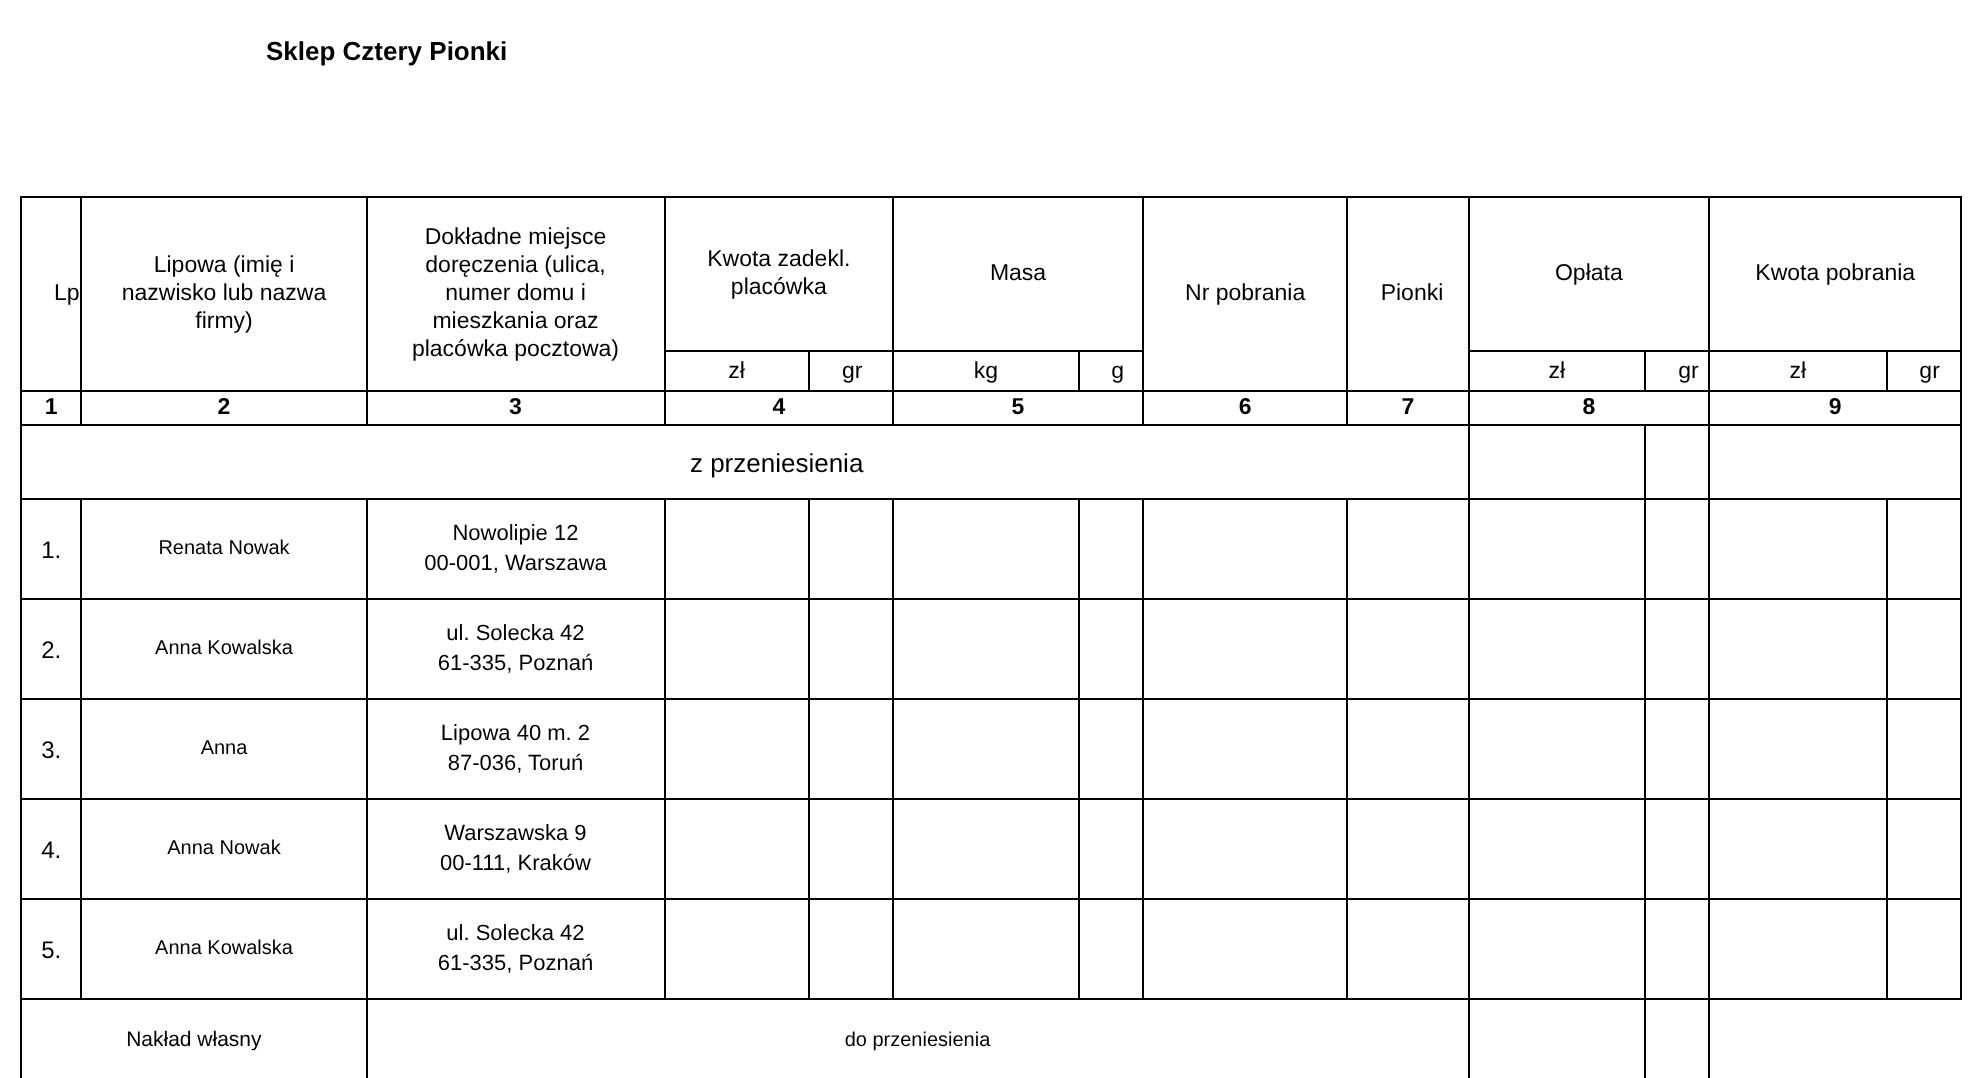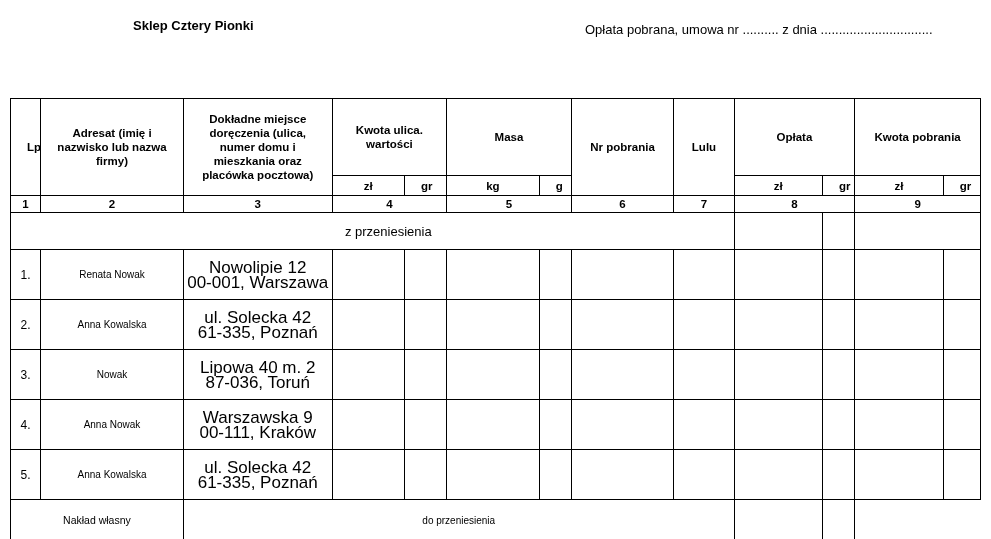--- a/index.html
+++ b/index.html
@@ -56,21 +56,21 @@
   }
   .form-table td, .form-table th {
     border: 1px solid #000000;
     padding: 0;
     margin: 0;
     vertical-align: middle;
     text-align: center;
     font-weight: normal;
   }
   .form-table th {
-    font-weight: bold;
+    font-weight: normal;
     font-size: 11.5px;
     line-height: 14px;
     padding: 2px 16px;
   }
   .hdr-main { height: 72px; }
   .hdr-unit { height: 20px; font-weight: bold; }
   .numrow td {
     height: 16px;
     font-weight: bold;
     font-size: 11.5px;
@@ -91,21 +91,21 @@
     font-size: 12px;
   }
   .cell-name {
     text-align: left;
     padding-left: 9px;
     font-size: 10px;
   }
   .cell-addr {
     text-align: left;
     padding-left: 9px;
-    font-size: 17px;
+    font-size: 11px;
     line-height: 15px;
   }
   .cell-addr span { display: block; }
 
   
   .bottom-row td { height: 40px; }
   .bottom-note {
     text-align: left;
     padding-left: 20px;
     font-size: 10.5px;
@@ -127,21 +127,20 @@
     border-bottom: none !important;
   }
 </style>
 </head>
 <body>
 
 <div class="top-header">
   <div class="sender-block">
     <span class="sender-line">Sklep Cztery Pionki</span>
   </div>
-  <div class="fee-note">Opłata pobrana, umowa nr .......... z dnia ...............................</div>
 </div>
 
 <table class="form-table">
   <colgroup>
     <col style="width:30px">
     <col style="width:142px">
     <col style="width:148px">
     <col style="width:72px">
     <col style="width:42px">
     <col style="width:92px">
@@ -150,26 +149,26 @@
     <col style="width:60px">
     <col style="width:88px">
     <col style="width:32px">
     <col style="width:88px">
     <col style="width:37px">
   </colgroup>
 
   <thead>
     <tr>
       <th class="hdr-main" rowspan="2">Lp</th>
-      <th class="hdr-main" rowspan="2">Adresat (imię i nazwisko lub nazwa firmy)</th>
+      <th class="hdr-main" rowspan="2">Lipowa (imię i nazwisko lub nazwa firmy)</th>
       <th class="hdr-main" rowspan="2">Dokładne miejsce doręczenia (ulica, numer domu i mieszkania oraz placówka pocztowa)</th>
-      <th class="hdr-main" colspan="2">Kwota ulica. wartości</th>
+      <th class="hdr-main" colspan="2">Kwota zadekl. placówka</th>
       <th class="hdr-main" colspan="2">Masa</th>
       <th class="hdr-main" rowspan="2">Nr pobrania</th>
-      <th class="hdr-main" rowspan="2">Lulu</th>
+      <th class="hdr-main" rowspan="2">Pionki</th>
       <th class="hdr-main" colspan="2">Opłata</th>
       <th class="hdr-main" colspan="2">Kwota pobrania</th>
     </tr>
     <tr class="hdr-unit">
       <th>zł</th>
       <th>gr</th>
       <th>kg</th>
       <th>g</th>
       <th>zł</th>
       <th>gr</th>
@@ -230,21 +229,21 @@
       <td></td>
       <td></td>
       <td></td>
       <td></td>
       <td></td>
       <td></td>
     </tr>
 
     <tr class="data-row">
       <td class="cell-lp">3.</td>
-      <td class="cell-name">Nowak</td>
+      <td class="cell-name">Anna</td>
       <td class="cell-addr">
         <span>Lipowa 40 m. 2</span>
         <span>87-036, Toruń</span>
       </td>
       <td></td>
       <td></td>
       <td></td>
       <td></td>
       <td></td>
       <td></td>

